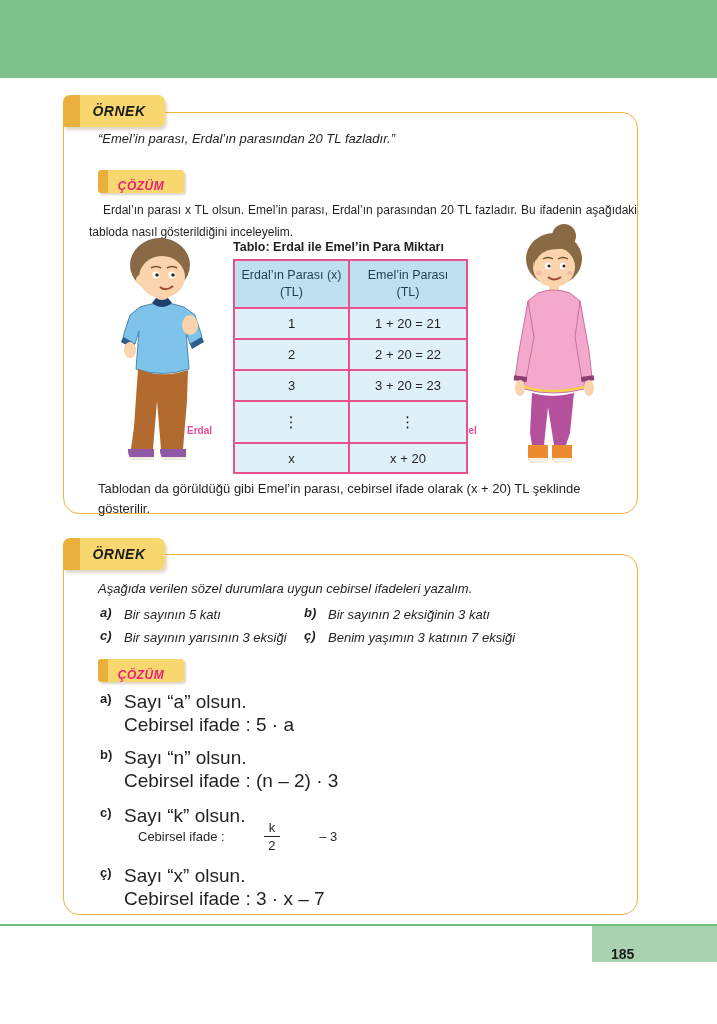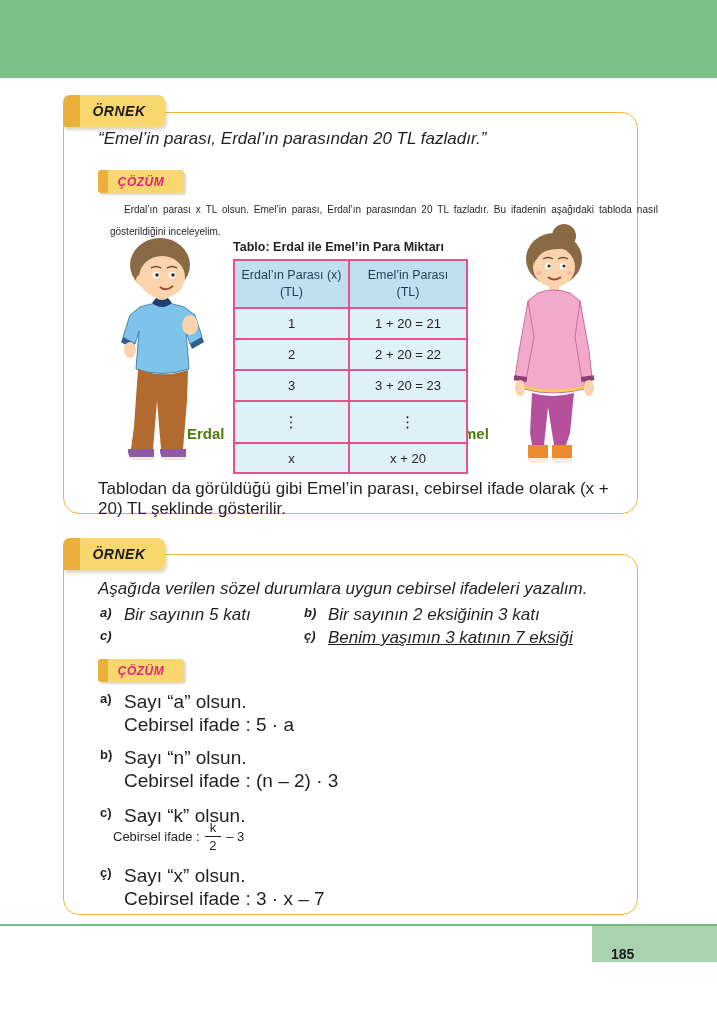--- a/index.html
+++ b/index.html
@@ -24,43 +24,43 @@
   .tab-ornek span{
     font-weight:bold;font-style:italic;font-size:14px;color:#1a1a1a;letter-spacing:0.5px;
     padding-left:10px;
   }
   .tab1{left:63px;top:95px;}
   .tab2{left:63px;top:538px;}
   .tab-cozum{
     position:absolute;width:86px;height:23px;
     background:linear-gradient(90deg,#e9b03c 0 12%,#f8d76e 12%);
     border-radius:3px;box-shadow:2px 2px 2px rgba(120,100,40,0.25);
-    display:flex;align-items:center;justify-content:center;
+    display:flex;align-items:flex-end;justify-content:center;
   }
   .tab-cozum span{
     font-weight:bold;font-style:italic;font-size:12px;color:#e62178;letter-spacing:0.5px;
   }
   .abs{position:absolute;}
   .it{font-style:italic;}
-  .txt{font-size:17px;line-height:20px;}
-  .para{font-size:10px;line-height:22px;text-align:justify;text-indent:14px;margin-left:21px;}
+  .txt{font-size:13px;line-height:20px;}
+  .para{font-size:12px;line-height:22px;text-align:justify;text-indent:14px;}
   .tbl-title{font-size:12.5px;font-weight:bold;color:#231f20;}
   table.money{border-collapse:collapse;table-layout:fixed;}
   table.money td,table.money th{
     border:2px solid #e9518c;text-align:center;vertical-align:middle;
     font-size:13px;color:#231f20;padding:0;
   }
   table.money th{
     background:#bfe0ef;color:#1d3c55;font-weight:normal;font-size:12.5px;line-height:17px;
     height:46px;
   }
   table.money td{background:#def0f8;height:29px;}
   table.money tr.dots td{height:40px;font-size:15px;letter-spacing:1px;}
   table.money tr.last td{height:28px;}
-  .kid-label{font-size:15px;font-weight:bold;color:#4d7c0f;}
+  .kid-label{font-size:10px;font-weight:bold;color:#ec4899;}
   .item-label{font-weight:bold;font-style:italic;font-size:13px;}
   .sol-label{font-weight:bold;font-size:13px;}
   .sol-line{font-size:19px;}
   .frac-line{display:flex;align-items:center;font-size:13px;height:38px;}
   .frac{display:inline-block;text-align:center;margin:0 5px;vertical-align:middle;font-size:13px;}
   .frac .num{display:block;border-bottom:1.4px solid #231f20;padding:0 5px 1px;line-height:15px;}
   .frac .den{display:block;padding-top:1px;line-height:15px;}
   .footer-rule{position:absolute;left:0;top:924px;width:717px;height:2px;background:#72bd82;}
   .page-num-box{
     position:absolute;left:592px;top:926px;width:140px;height:36px;background:#a9d2ae;
@@ -195,38 +195,39 @@
   </div>
 
   <section class="example-box box2">
     <div class="abs txt it" style="left:34px;top:24px;width:520px;">Aşağıda verilen sözel durumlara uygun cebirsel ifadeleri yazalım.</div>
 
     <span class="abs item-label" style="left:36px;top:50px;">a)</span>
     <span class="abs txt it" style="left:60px;top:50px;">Bir sayının 5 katı</span>
     <span class="abs item-label" style="left:240px;top:50px;">b)</span>
     <span class="abs txt it" style="left:264px;top:50px;">Bir sayının 2 eksiğinin 3 katı</span>
     <span class="abs item-label" style="left:36px;top:73px;">c)</span>
+    <span class="abs txt it" style="left:60px;top:73px;">Bir sayının yarısının 3 eksiği</span>
     <span class="abs item-label" style="left:240px;top:73px;">ç)</span>
-    <span class="abs txt it" style="left:264px;top:73px;text-decoration:underline;">Benim yaşımın 3 katının 7 eksiği</span>
+    <span class="abs txt it" style="left:264px;top:73px;">Benim yaşımın 3 katının 7 eksiği</span>
 
     <div class="tab-cozum" style="left:34px;top:104px;">
       <span>ÇÖZÜM</span>
     </div>
 
     <span class="abs sol-label" style="left:36px;top:136px;">a)</span>
     <span class="abs sol-line" style="left:60px;top:136px;">Sayı “a” olsun.</span>
     <span class="abs sol-line" style="left:60px;top:159px;text-align:center;">Cebirsel ifade : 5 · a</span>
 
     <span class="abs sol-label" style="left:36px;top:192px;">b)</span>
     <span class="abs sol-line" style="left:60px;top:192px;">Sayı “n” olsun.</span>
     <span class="abs sol-line" style="left:60px;top:215px;">Cebirsel ifade : (n – 2) · 3</span>
 
     <span class="abs sol-label" style="left:36px;top:250px;">c)</span>
     <span class="abs sol-line" style="left:60px;top:250px;">Sayı “k” olsun.</span>
-    <div class="abs frac-line" style="left:49px;top:262px;">
+    <div class="abs frac-line" style="left:74px;top:262px;gap:34px;">
       <span>Cebirsel ifade :</span>
       <span class="frac">
         <span class="num">k</span>
         <span class="den">2</span>
       </span>
       <span>– 3</span>
     </div>
 
     <span class="abs sol-label" style="left:36px;top:310px;">ç)</span>
     <span class="abs sol-line" style="left:60px;top:310px;">Sayı “x” olsun.</span>

